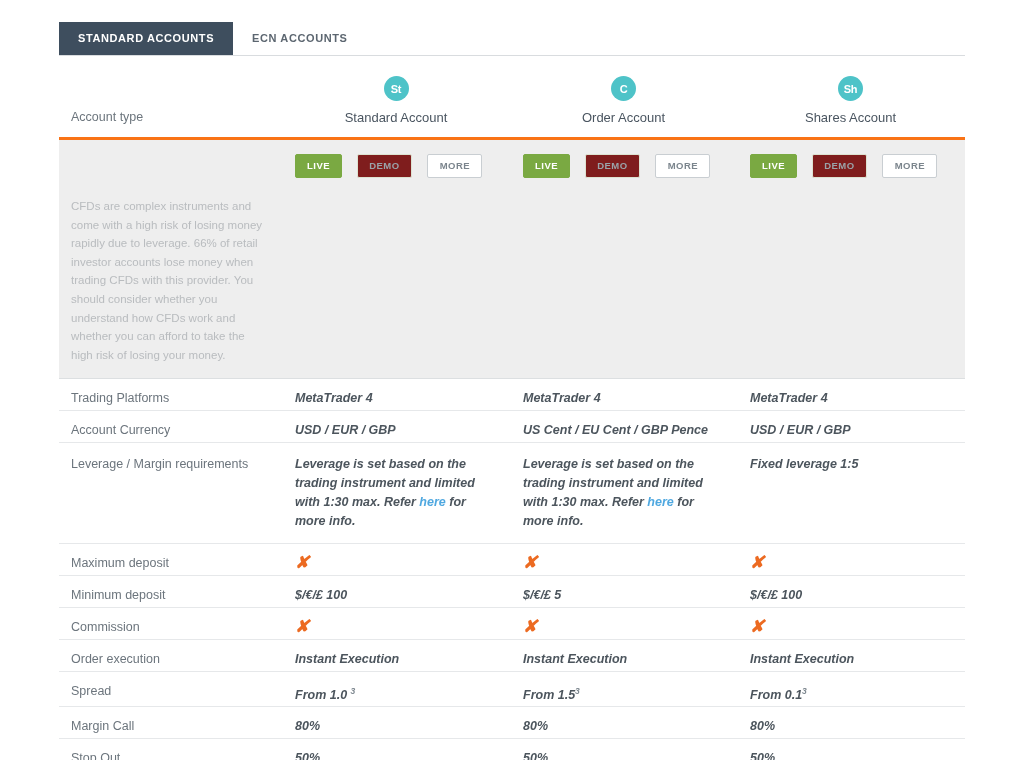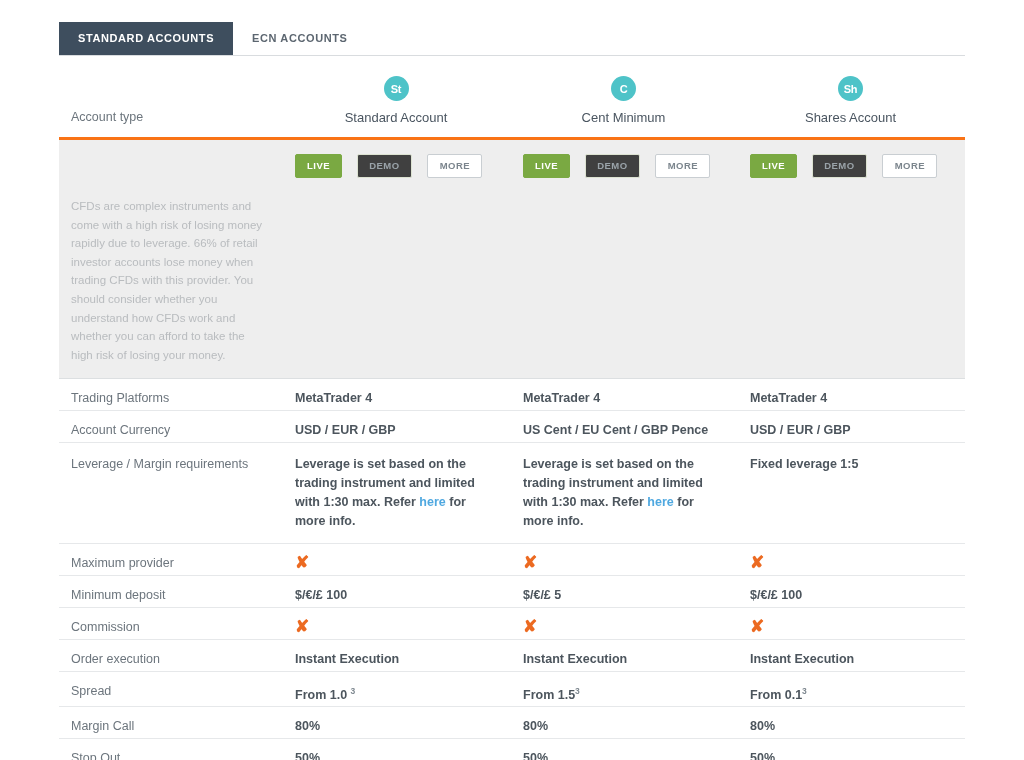--- a/index.html
+++ b/index.html
@@ -151,21 +151,21 @@
     cursor: pointer;
     font-family: "Liberation Sans", sans-serif;
     white-space: nowrap;
   }
   .btn-live {
     background: #7aa942;
     color: #ffffff;
     border: 1px solid #7aa942;
   }
   .btn-demo {
-    background: #404040;
+    background: #7f1d1d;
     color: #9aa3a9;
     border: 1px solid #dde3d2;
   }
   .btn-more {
     background: #ffffff;
     color: #7b858d;
     border: 1px solid #c9ced2;
     padding-left: 12px;
   }
 
@@ -174,20 +174,21 @@
     font-size: 12.5px;
     color: #6c757d;
     line-height: 18px;
     font-weight: normal;
   }
   .cellval {
     font-size: 12.5px;
     color: #4c555d;
     font-weight: bold;
     line-height: 19px;
+    font-style: italic;
   }
   .cellval .lnk {
     color: #4fa8e0;
     font-weight: bold;
     text-decoration: none;
     cursor: pointer;
   }
   .sup {
     font-size: 8.5px;
     vertical-align: super;
@@ -231,21 +232,21 @@
           </td>
           <td>
             <div class="acct-head">
               <span class="acct-badge">St</span>
               <span class="acct-name">Standard Account</span>
             </div>
           </td>
           <td>
             <div class="acct-head">
               <span class="acct-badge">C</span>
-              <span class="acct-name">Cent Minimum</span>
+              <span class="acct-name">Order Account</span>
             </div>
           </td>
           <td>
             <div class="acct-head">
               <span class="acct-badge">Sh</span>
               <span class="acct-name">Shares Account</span>
             </div>
           </td>
         </tr>
         <tr class="banner">
@@ -311,21 +312,21 @@
           </td>
           <td>
             <div class="cellval"><span>Leverage is set based on the trading instrument and limited with 1:30 max. Refer </span><a class="lnk" href="#">here</a><span> for more info.</span></div>
           </td>
           <td>
             <div class="cellval">Fixed leverage 1:5</div>
           </td>
         </tr>
         <tr class="r-norm">
           <td>
-            <div class="rowlabel">Maximum provider</div>
+            <div class="rowlabel">Maximum deposit</div>
           </td>
           <td>
             <div class="cellval"><span class="mark-x">✘</span></div>
           </td>
           <td>
             <div class="cellval"><span class="mark-x">✘</span></div>
           </td>
           <td>
             <div class="cellval"><span class="mark-x">✘</span></div>
           </td>

